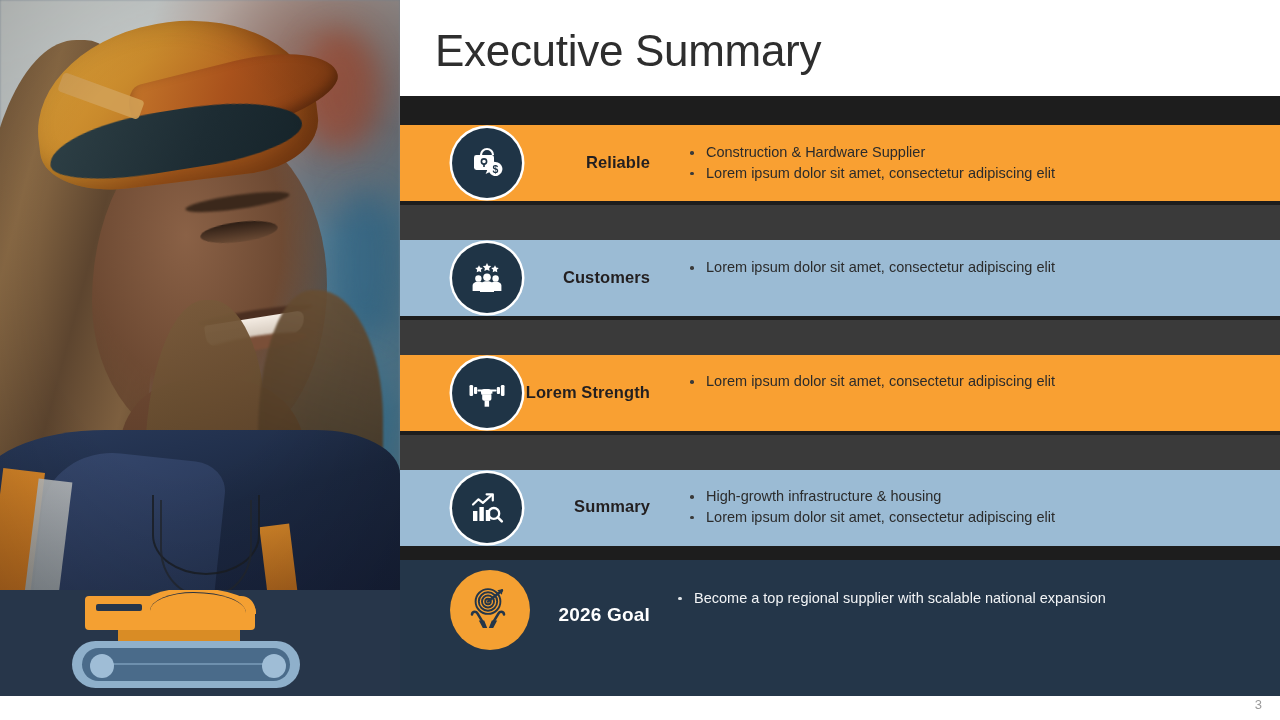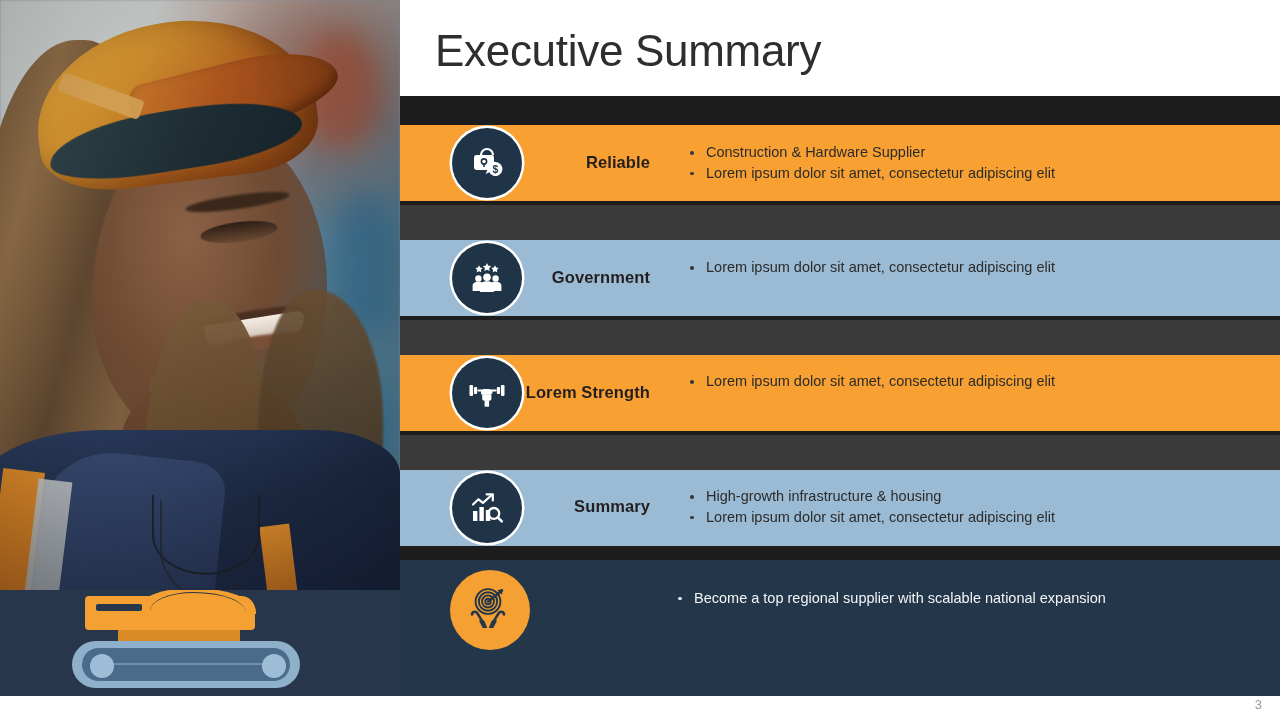--- a/index.html
+++ b/index.html
@@ -245,21 +245,21 @@
       <path d="M20 5l1.3 2.65 2.92.42-2.11 2.06.5 2.91L20 11.67l-2.61 1.37.5-2.91-2.11-2.06 2.92-.42z" fill="#fff"></path>
       <path d="M28 7.2l1.15 2.35 2.6.38-1.88 1.83.44 2.59L28 13.13l-2.31 1.22.44-2.59-1.88-1.83 2.6-.38z" fill="#fff"></path>
       <circle cx="11.4" cy="20.4" r="3.2" fill="#fff"></circle>
       <path d="M5.6 33v-5.3c0-2.4 2.6-4.1 5.8-4.1s5.8 1.7 5.8 4.1V33z" fill="#fff"></path>
       <circle cx="28.6" cy="20.4" r="3.2" fill="#fff"></circle>
       <path d="M22.8 33v-5.3c0-2.4 2.6-4.1 5.8-4.1s5.8 1.7 5.8 4.1V33z" fill="#fff"></path>
       <circle cx="20" cy="19.2" r="3.8" fill="#fff"></circle>
       <path d="M13 34v-6c0-2.8 3.1-4.8 7-4.8s7 2 7 4.8v6z" fill="#fff"></path>
     </svg>
   </div>
-  <div class="rowlabel rl2">Government</div>
+  <div class="rowlabel rl2">Customers</div>
   <div class="bullets bl2">
     <ul>
       <li>Lorem ipsum dolor sit amet, consectetur adipiscing elit</li>
     </ul>
   </div>
 
   <div class="rowicon ri3">
     <svg width="42" height="42" viewBox="0 0 42 42" aria-hidden="true">
       <rect x="3.5" y="13" width="3.6" height="11" rx="1.2" fill="#fff"></rect>
       <rect x="8" y="15" width="3.2" height="7" rx="1" fill="#fff"></rect>
@@ -308,20 +308,21 @@
         <circle cx="24" cy="17.5" r="2.8"></circle>
       </g>
       <path d="M24 17.5L38 6.5" stroke="#243649" stroke-width="2.4" stroke-linecap="round"></path>
       <path d="M33.4 6.2l5.6-1.1-1.2 5.6z" fill="#243649"></path>
       <path d="M8 30.5c0-1.6 1.3-2.8 2.8-2.8 1.1 0 2 .6 2.5 1.5l5.6 9.2" fill="none" stroke="#243649" stroke-width="2.6" stroke-linecap="round"></path>
       <path d="M40 30.5c0-1.6-1.3-2.8-2.8-2.8-1.1 0-2 .6-2.5 1.5l-5.6 9.2" fill="none" stroke="#243649" stroke-width="2.6" stroke-linecap="round"></path>
       <path d="M14.8 36.5l4 7.5h4.4l-3-7.5z" fill="#243649"></path>
       <path d="M33.2 36.5l-4 7.5h-4.4l3-7.5z" fill="#243649"></path>
     </svg>
   </div>
+  <div class="goal-label">2026 Goal</div>
   <div class="goal-bullets">
     <ul>
       <li>Become a top regional supplier with scalable national expansion</li>
     </ul>
   </div>
 
   <div class="pagenum">3</div>
 </div>
 
 </body></html>

